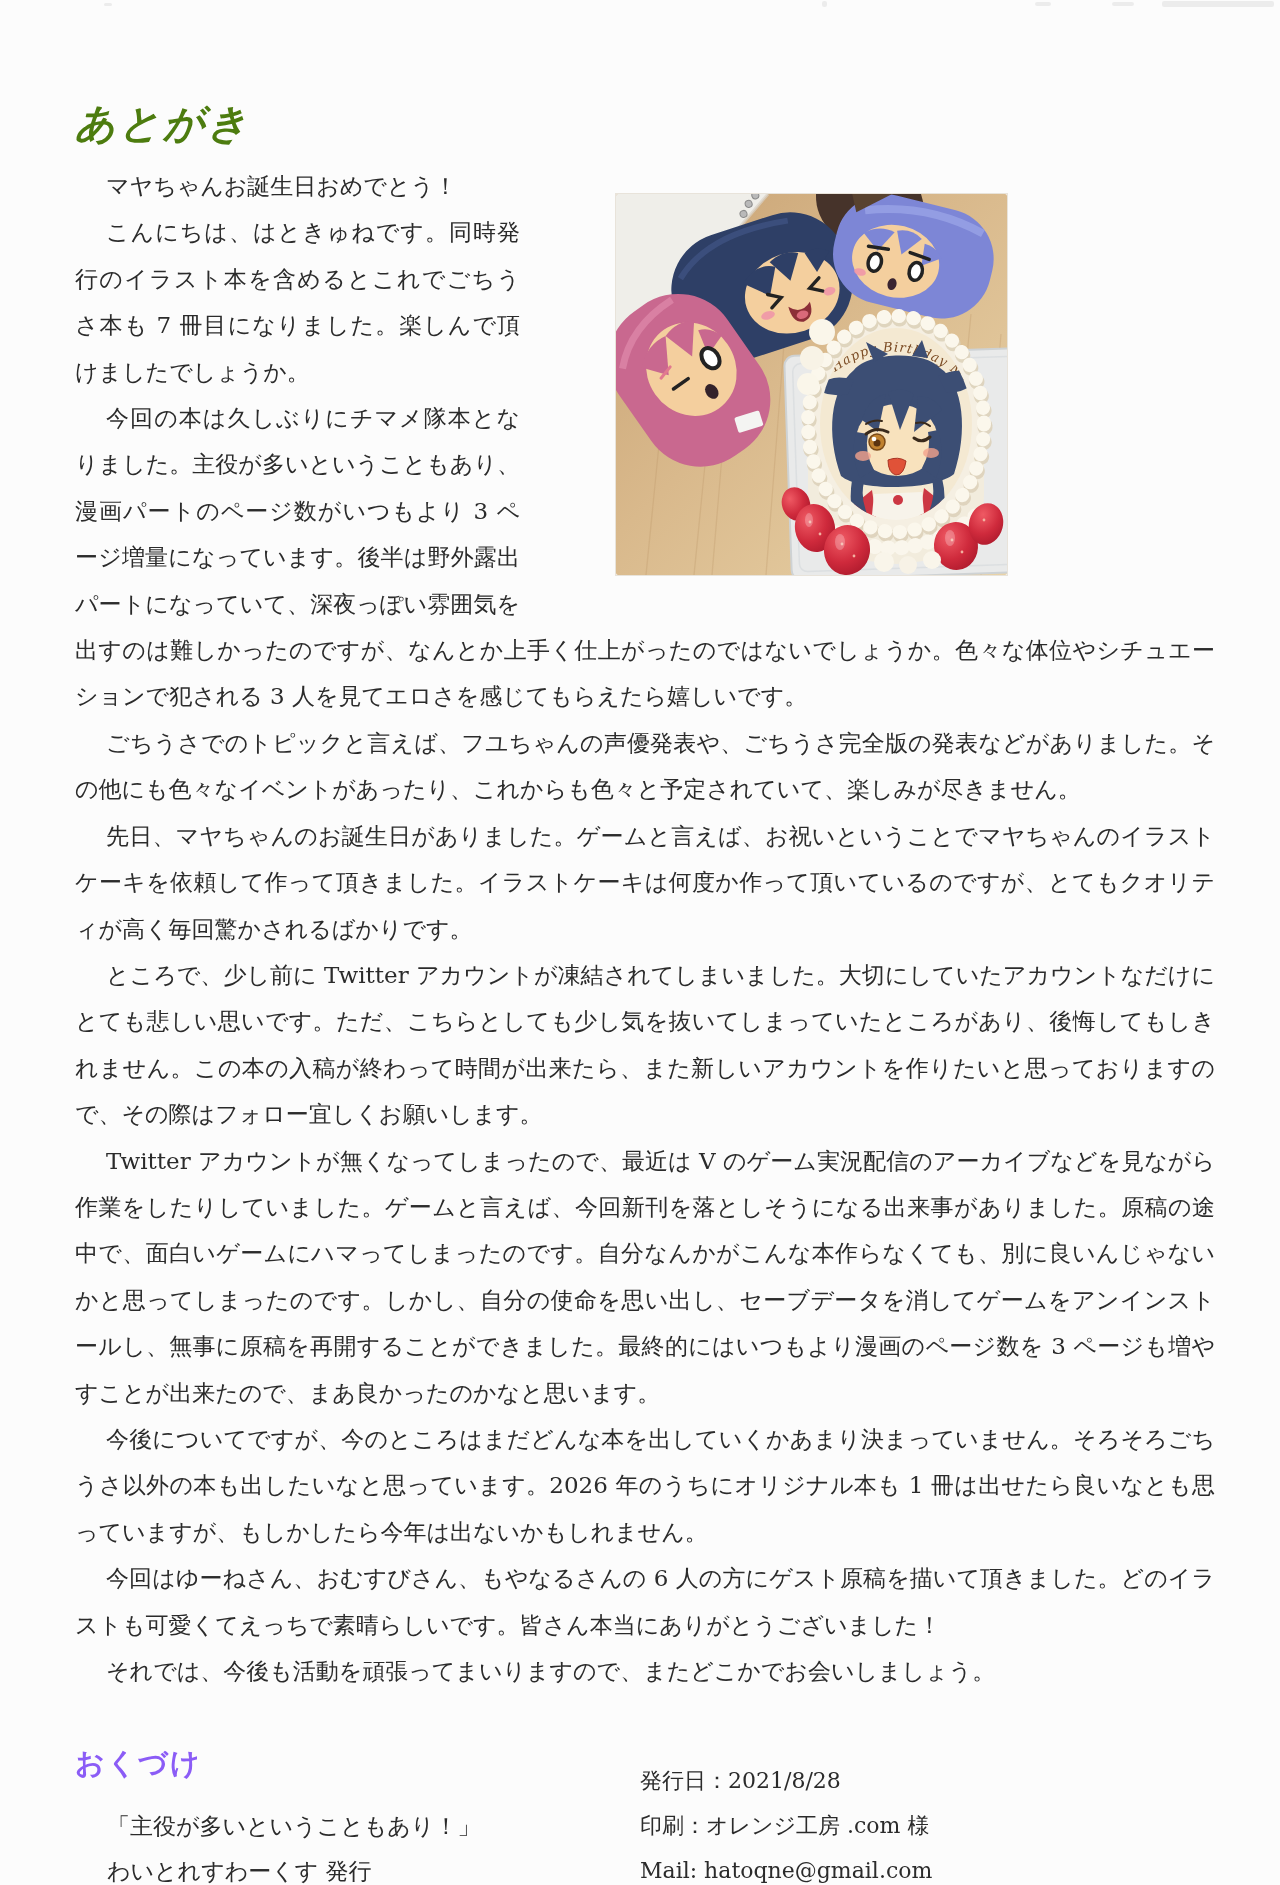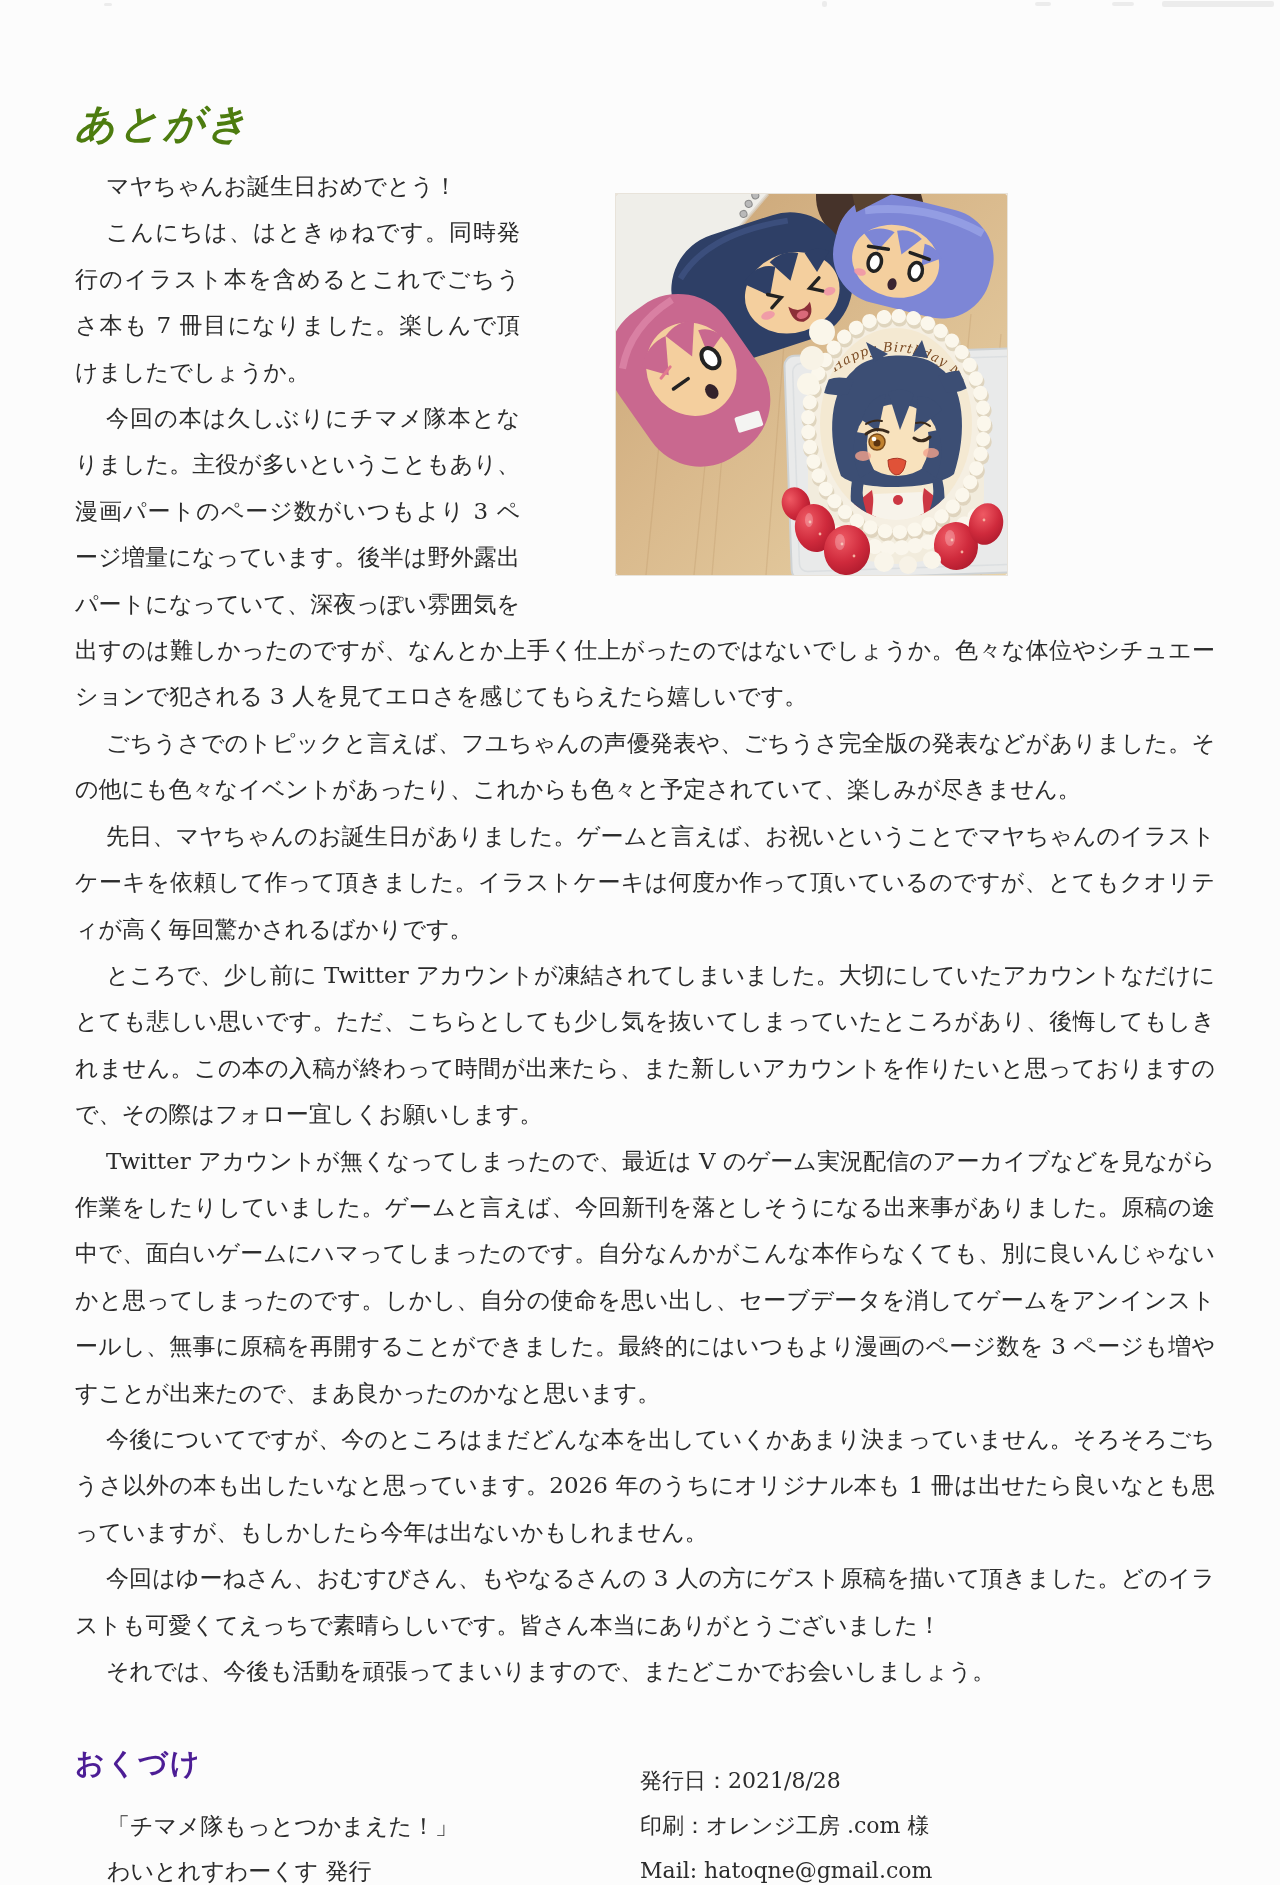--- a/index.html
+++ b/index.html
@@ -31,21 +31,21 @@
   figure.photo{
     float:right;width:391px;height:381px;
     margin:30px 207px 20px 95px;padding:0;
     border:1px solid #e8e3da;box-sizing:content-box;
   }
   figure.photo svg{display:block;}
   .colophon{margin-top:50px;display:flex;}
   .colophon-left{width:500px;}
   .colophon-left h2{
     font-size:29px;font-weight:600;letter-spacing:2px;
-    margin:0 0 20px 0;color:#4c1d95;
+    margin:0 0 20px 0;color:#8b5cf6;
   }
   .colophon-left p{margin:0;font-size:23px;line-height:45px;padding-left:32px;}
   .colophon-right{margin-left:65px;padding-top:14px;}
   .colophon-right p{margin:0;font-size:22px;line-height:45px;}
 </style>
 </head>
 <body>
 
 <div class="artifacts">
   <span class="a1"></span>
@@ -221,28 +221,28 @@
     </figure>
 
     <p>マヤちゃんお誕生日おめでとう！</p>
     <p>こんにちは、はときゅねです。同時発行のイラスト本を含めるとこれでごちうさ本も 7 冊目になりました。楽しんで頂けましたでしょうか。</p>
     <p>今回の本は久しぶりにチマメ隊本となりました。主役が多いということもあり、漫画パートのページ数がいつもより 3 ページ増量になっています。後半は野外露出パートになっていて、深夜っぽい雰囲気を出すのは難しかったのですが、なんとか上手く仕上がったのではないでしょうか。色々な体位やシチュエーションで犯される 3 人を見てエロさを感じてもらえたら嬉しいです。</p>
     <p>ごちうさでのトピックと言えば、フユちゃんの声優発表や、ごちうさ完全版の発表などがありました。その他にも色々なイベントがあったり、これからも色々と予定されていて、楽しみが尽きません。</p>
     <p>先日、マヤちゃんのお誕生日がありました。ゲームと言えば、お祝いということでマヤちゃんのイラストケーキを依頼して作って頂きました。イラストケーキは何度か作って頂いているのですが、とてもクオリティが高く毎回驚かされるばかりです。</p>
     <p>ところで、少し前に Twitter アカウントが凍結されてしまいました。大切にしていたアカウントなだけにとても悲しい思いです。ただ、こちらとしても少し気を抜いてしまっていたところがあり、後悔してもしきれません。この本の入稿が終わって時間が出来たら、また新しいアカウントを作りたいと思っておりますので、その際はフォロー宜しくお願いします。</p>
     <p>Twitter アカウントが無くなってしまったので、最近は V のゲーム実況配信のアーカイブなどを見ながら作業をしたりしていました。ゲームと言えば、今回新刊を落としそうになる出来事がありました。原稿の途中で、面白いゲームにハマってしまったのです。自分なんかがこんな本作らなくても、別に良いんじゃないかと思ってしまったのです。しかし、自分の使命を思い出し、セーブデータを消してゲームをアンインストールし、無事に原稿を再開することができました。最終的にはいつもより漫画のページ数を 3 ページも増やすことが出来たので、まあ良かったのかなと思います。</p>
     <p>今後についてですが、今のところはまだどんな本を出していくかあまり決まっていません。そろそろごちうさ以外の本も出したいなと思っています。2026 年のうちにオリジナル本も 1 冊は出せたら良いなとも思っていますが、もしかしたら今年は出ないかもしれません。</p>
-    <p>今回はゆーねさん、おむすびさん、もやなるさんの 3 人の方にゲスト原稿を描いて頂きました。どのイラストも可愛くてえっちで素晴らしいです。皆さん本当にありがとうございました！</p>
+    <p>今回はゆーねさん、おむすびさん、もやなるさんの 6 人の方にゲスト原稿を描いて頂きました。どのイラストも可愛くてえっちで素晴らしいです。皆さん本当にありがとうございました！</p>
     <p>それでは、今後も活動を頑張ってまいりますので、またどこかでお会いしましょう。</p>
   </div>
 
   <div class="colophon">
     <div class="colophon-left">
       <h2>おくづけ</h2>
-      <p>「チマメ隊もっとつかまえた！」</p>
+      <p>「主役が多いということもあり！」</p>
       <p>わいとれすわーくす 発行</p>
 
     </div>
     <div class="colophon-right">
       <p>発行日：2021/8/28</p>
       <p>印刷：オレンジ工房 .com 様</p>
       <p>Mail: hatoqne@gmail.com</p>
 
     </div>
   </div>

